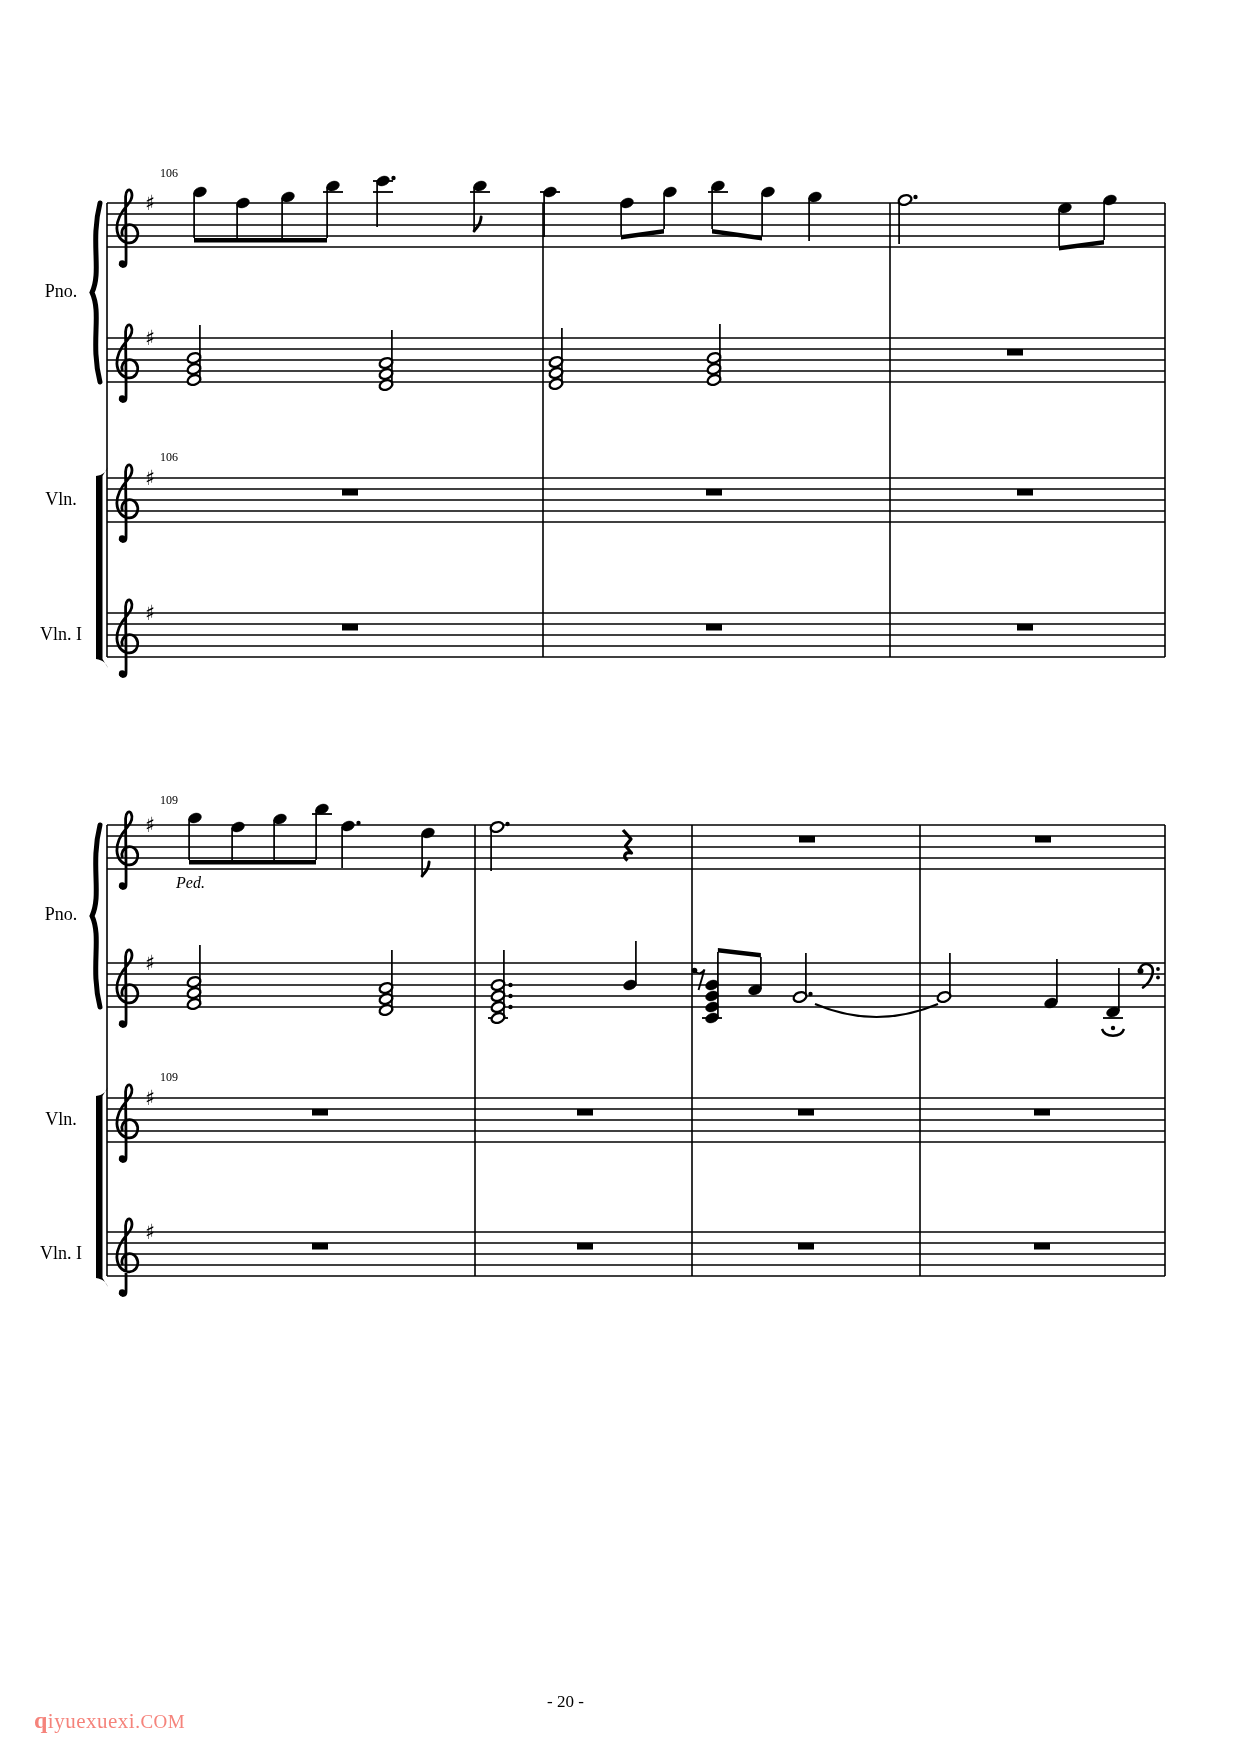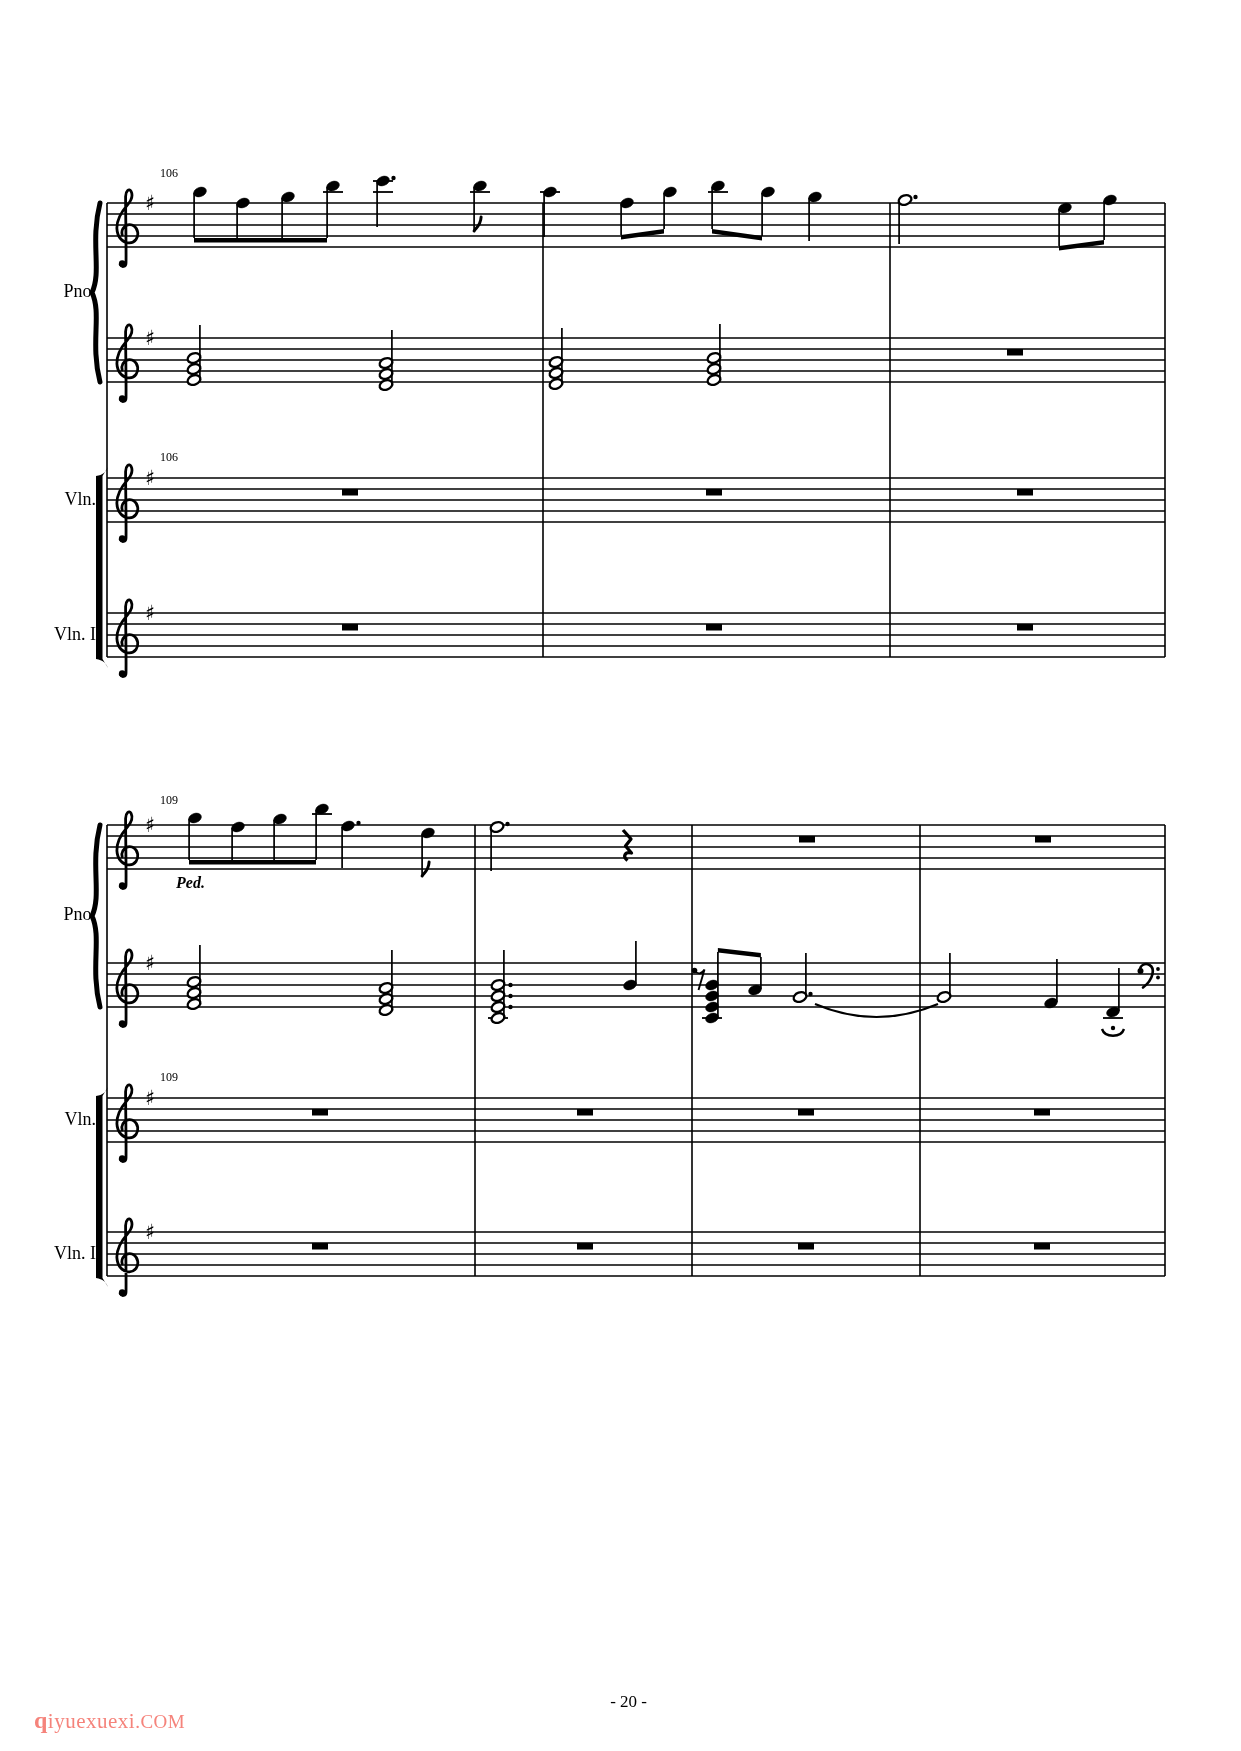--- a/index.html
+++ b/index.html
@@ -1,22 +1,22 @@
 <!DOCTYPE html>
 <html><head>
 <meta charset="utf-8">
 <style>
   html,body{margin:0;padding:0;background:#ffffff;}
   .page{position:relative;width:1241px;height:1751px;background:#ffffff;
         font-family:"Liberation Serif",serif;overflow:hidden;color:#000;}
   #score{position:absolute;left:0;top:0;}
   .m-number{position:absolute;font-size:12px;line-height:1;margin-left:48px;}
-  .inst{position:absolute;left:26px;width:70px;text-align:right;font-size:18px;line-height:1.2;}
-  .ped{position:absolute;left:176px;top:874px;font-size:16px;font-style:italic;font-weight:bold;}
-  .page-num{position:absolute;left:547px;top:1692px;width:100px;text-align:right;font-size:17px;}
+  .inst{position:absolute;left:26px;width:70px;text-align:center;font-size:18px;line-height:1.2;}
+  .ped{position:absolute;left:176px;top:874px;font-size:16px;font-style:italic;font-weight:normal;}
+  .page-num{position:absolute;left:547px;top:1692px;width:100px;text-align:left;font-size:17px;}
   .watermark{position:absolute;left:34px;top:1707px;font-size:21px;letter-spacing:.5px;}
   .watermark .lead{font-weight:bold;font-size:24px;}
   .watermark .suffix{font-size:19px;}
   .sharp{font-family:"DejaVu Sans",sans-serif;font-size:21px;}
 </style>
 </head>
 <body>
 
 <div class="page">
 

